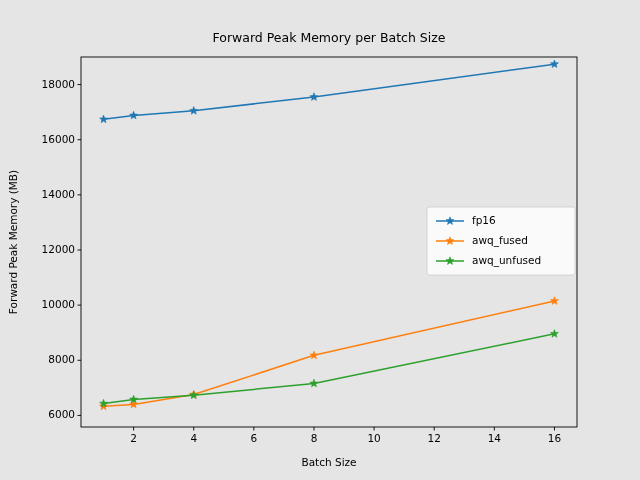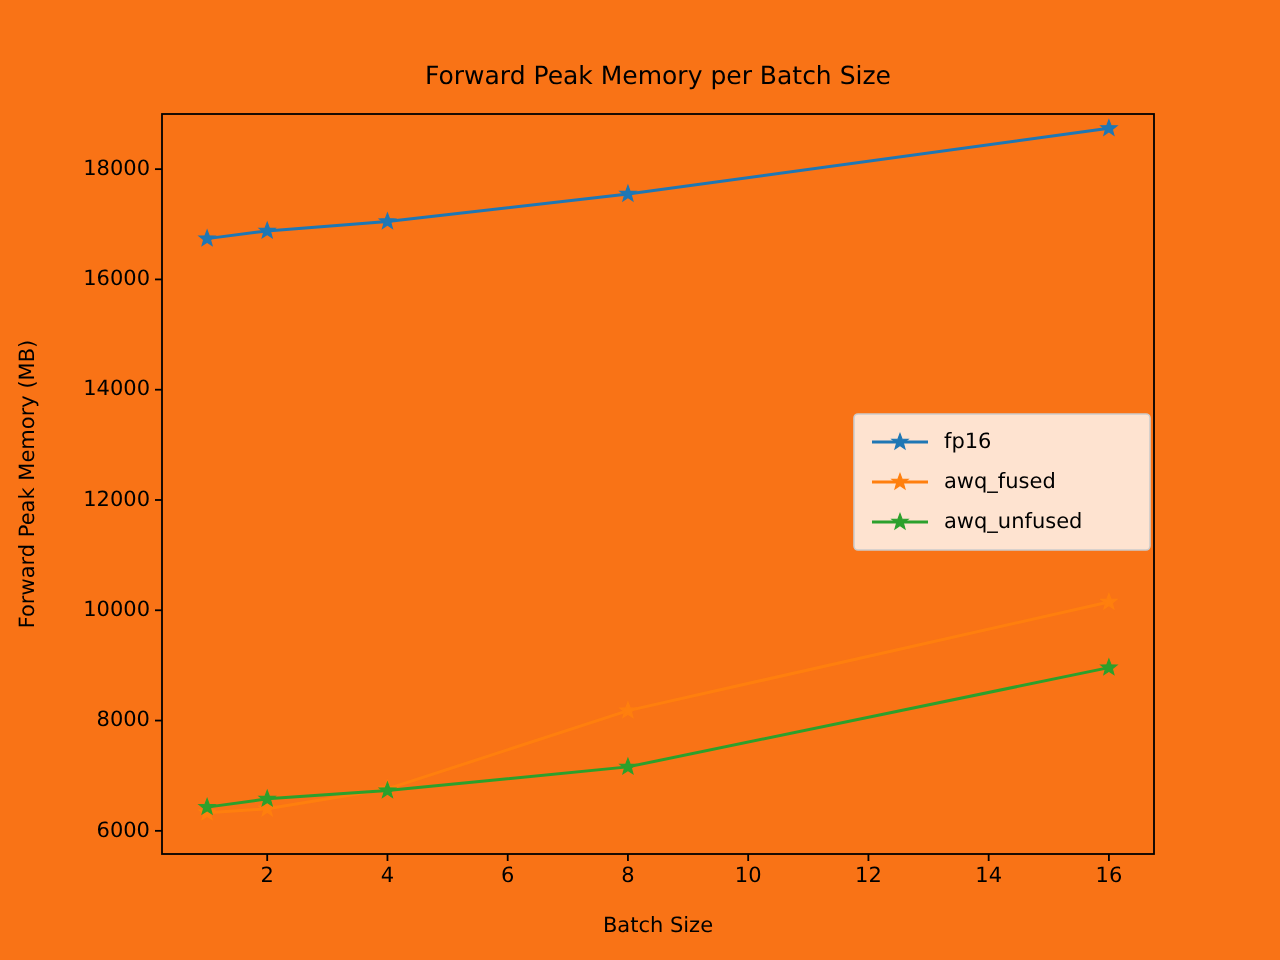--- a/index.html
+++ b/index.html
@@ -6,21 +6,21 @@
   html,body{margin:0;padding:0;}
   body{
     width:640px;height:480px;
     background:#ffffff;
     font-family:"DejaVu Sans", sans-serif;
     overflow:hidden;
   }
   #figure{
     position:relative;
     width:640px;height:480px;
-    background:#f97316;
+    background:#e5e5e5;
   }
   #plot-svg{display:block;width:640px;height:480px;}
   .axis-line{stroke:#000000;stroke-width:0.9;fill:none;}
   .tick-line{stroke:#000000;stroke-width:0.9;}
   .tick-label{
     font-family:"DejaVu Sans", sans-serif;
     font-size:10.5px;
     fill:#000000;
   }
   .tick-label.y{text-anchor:end;dominant-baseline:middle;}

